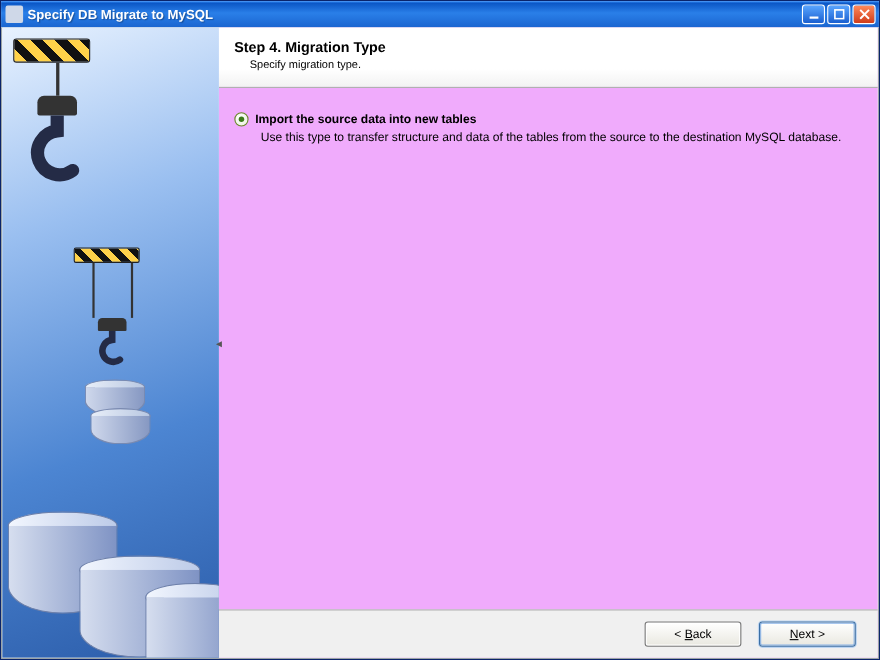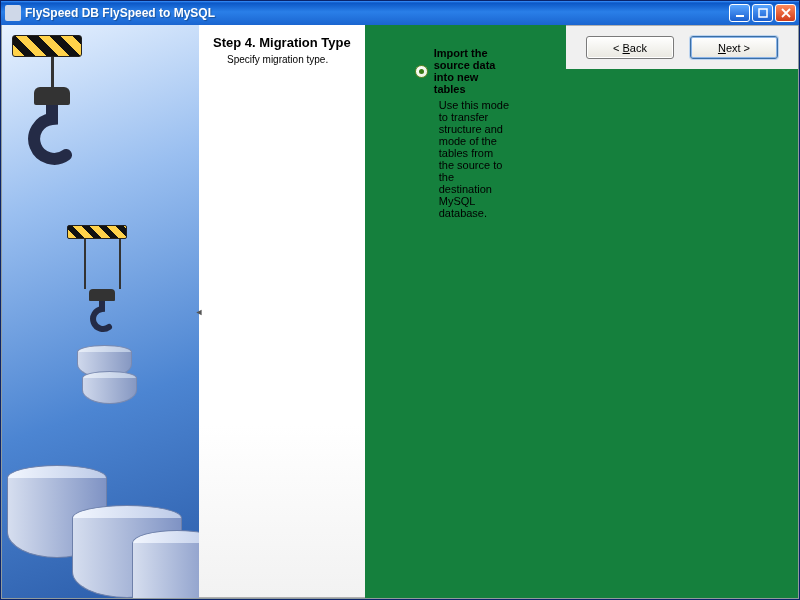--- a/index.html
+++ b/index.html
@@ -136,22 +136,22 @@
   .splitter {
     position:absolute; left:193px; top:50%; transform:translateY(-50%);
     width:8px; height:40px;
     display:flex; align-items:center; justify-content:center;
     font-size:9px; color:#555;
   }
 
   .main {
     flex: 1;
     display: flex;
-    background: #15803d;
-    gap: 36px;
+    flex-direction: column;
+    background: #f0abfc;
   }
 
   .banner {
     padding: 10px 14px 14px 14px;
     border-bottom: 1px solid #b0b0b0;
     background: linear-gradient(to bottom, #ffffff 70%, #f2f2f2 100%);
   }
   .banner h1 {
     margin: 0 0 4px 0;
     font-size: 13px;
@@ -224,21 +224,21 @@
   }
   u { text-decoration: underline; }
 </style>
 </head>
 <body>
 
 <div class="window">
 
   <div class="titlebar">
     <span class="appicon"></span>
-    <span class="title">FlySpeed DB FlySpeed to MySQL</span>
+    <span class="title">Specify DB Migrate to MySQL</span>
     <div class="winbtns">
       <div class="winbtn">
         <svg viewBox="0 0 10 10">
             <rect x="1" y="7" width="8" height="2" fill="#fff"></rect>
           </svg>
       </div>
       <div class="winbtn">
         <svg viewBox="0 0 10 10">
             <rect x="1" y="1" width="8" height="8" fill="none" stroke="#fff" stroke-width="1.5"></rect>
           </svg>
@@ -308,21 +308,21 @@
         <div class="sub">Specify migration type.</div>
       </div>
 
       <div class="content">
 
         <div class="opt">
           <div class="opt-row">
             <span class="radio checked"></span>
             <span class="opt-label">Import the source data into new tables</span>
           </div>
-          <div class="opt-desc">Use this mode to transfer structure and mode of the tables from the source to the destination MySQL database.</div>
+          <div class="opt-desc">Use this type to transfer structure and data of the tables from the source to the destination MySQL database.</div>
         </div>
 
         <div class="opt">
         </div>
 
       </div>
 
       <div class="footer">
         <button class="btn">&lt; <u>B</u>ack</button>
         <button class="btn default"><u>N</u>ext &gt;</button>

